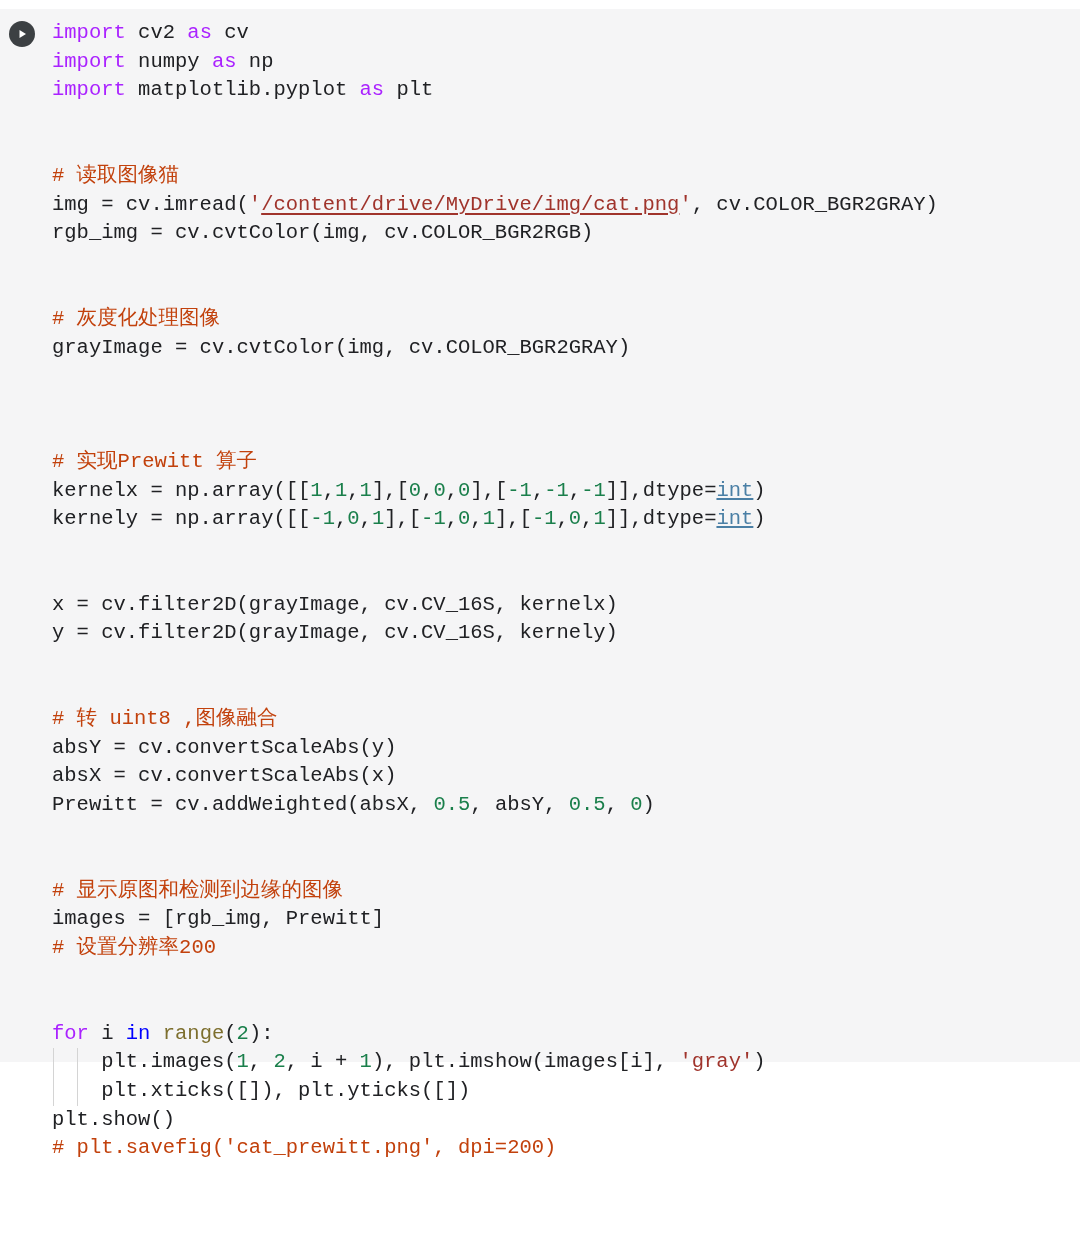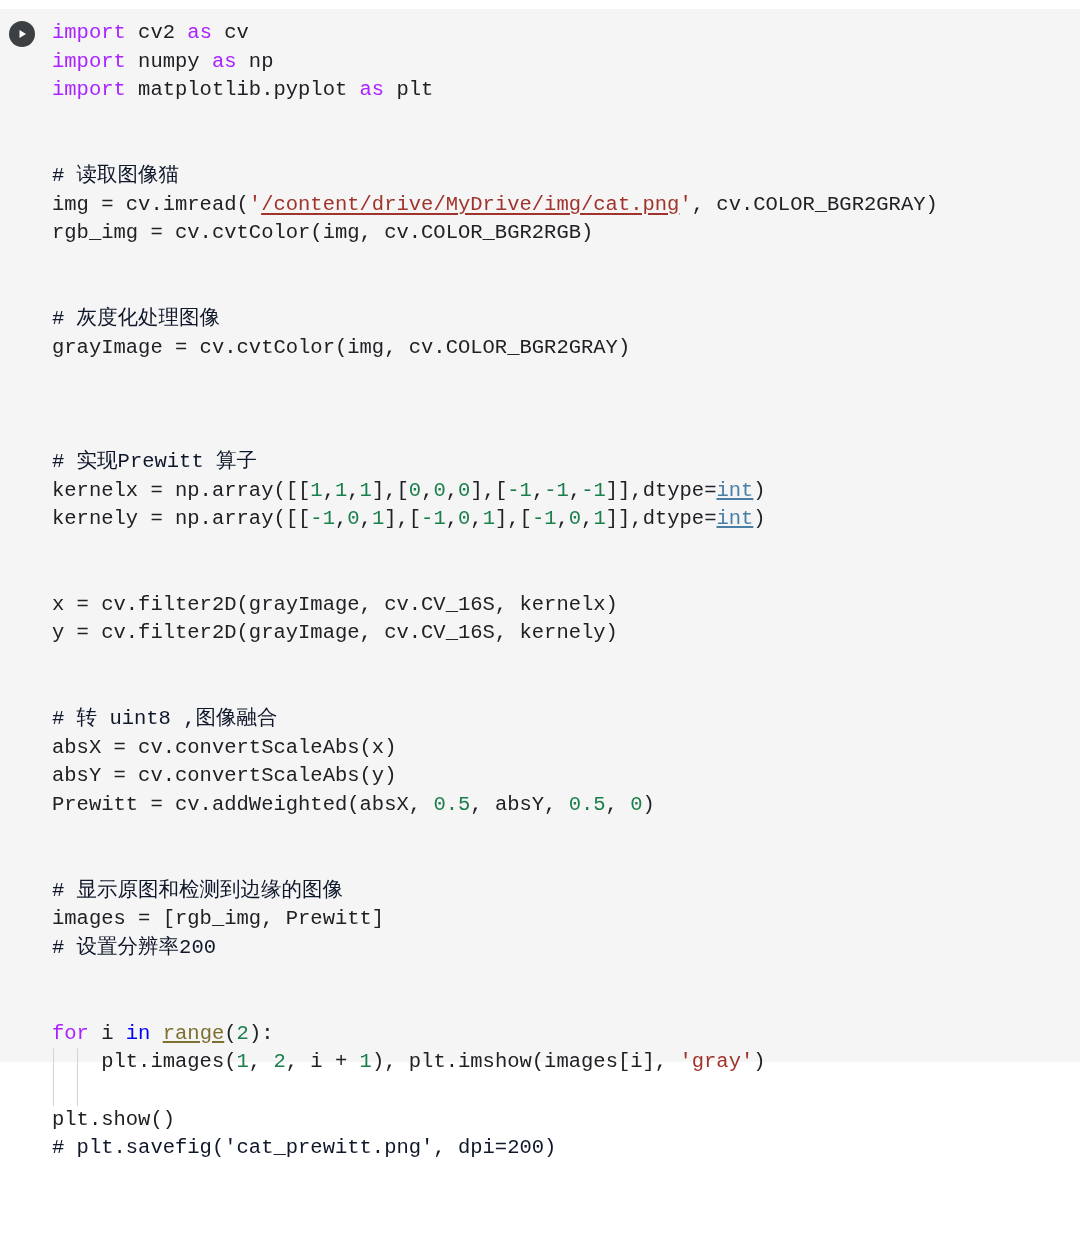--- a/index.html
+++ b/index.html
@@ -74,25 +74,25 @@
     height: 28.6px;
     background: #d4d4d4;
   }
   .guide.g1 { left: 1px; }
   .guide.g2 { left: 25px; }
 
   
   .kw      { color: #aa22ff; }            
   .kw2     { color: #0000ff; }            
   .bi      { color: #4a7fa5; text-decoration: underline; }            
-  .fn      { color: #7d6f2e; text-decoration: underline; }            
+  .fn      { color: #7d6f2e; }            
   .num     { color: #1a7f4b; }            
   .str     { color: #a0342c; }            
   .str-u   { color: #a0342c; text-decoration: underline; text-decoration-color: #a0342c; text-underline-offset: 3px; }
-  .cmt     { color: #0f172a; }            
+  .cmt     { color: #c2410c; }            
   .op      { color: #202124; }
 </style>
 </head>
 <body>
 
 <div id="notebook-cell">
 
   <div id="top-strip"></div>
 
   <div id="run-button">
@@ -122,30 +122,30 @@
       <div class="line"><span class="cmt"># 实现Prewitt 算子</span></div>
       <div class="line"><span class="op">kernelx = np.array([[</span><span class="num">1</span><span class="op">,</span><span class="num">1</span><span class="op">,</span><span class="num">1</span><span class="op">],[</span><span class="num">0</span><span class="op">,</span><span class="num">0</span><span class="op">,</span><span class="num">0</span><span class="op">],[</span><span class="num">-1</span><span class="op">,</span><span class="num">-1</span><span class="op">,</span><span class="num">-1</span><span class="op">]],dtype=</span><span class="bi">int</span><span class="op">)</span></div>
       <div class="line"><span class="op">kernely = np.array([[</span><span class="num">-1</span><span class="op">,</span><span class="num">0</span><span class="op">,</span><span class="num">1</span><span class="op">],[</span><span class="num">-1</span><span class="op">,</span><span class="num">0</span><span class="op">,</span><span class="num">1</span><span class="op">],[</span><span class="num">-1</span><span class="op">,</span><span class="num">0</span><span class="op">,</span><span class="num">1</span><span class="op">]],dtype=</span><span class="bi">int</span><span class="op">)</span></div>
       <div class="line">&nbsp;</div>
       <div class="line">&nbsp;</div>
       <div class="line"><span class="op">x = cv.filter2D(grayImage, cv.CV_16S, kernelx)</span></div>
       <div class="line"><span class="op">y = cv.filter2D(grayImage, cv.CV_16S, kernely)</span></div>
       <div class="line">&nbsp;</div>
       <div class="line">&nbsp;</div>
       <div class="line"><span class="cmt"># 转 uint8 ,图像融合</span></div>
+      <div class="line"><span class="op">absY = cv.convertScaleAbs(y)</span></div>
       <div class="line"><span class="op">absX = cv.convertScaleAbs(x)</span></div>
-      <div class="line"><span class="op">absY = cv.convertScaleAbs(y)</span></div>
       <div class="line"><span class="op">Prewitt = cv.addWeighted(absX, </span><span class="num">0.5</span><span class="op">, absY, </span><span class="num">0.5</span><span class="op">, </span><span class="num">0</span><span class="op">)</span></div>
       <div class="line">&nbsp;</div>
       <div class="line">&nbsp;</div>
       <div class="line"><span class="cmt"># 显示原图和检测到边缘的图像</span></div>
       <div class="line"><span class="op">images = [rgb_img, Prewitt]</span></div>
       <div class="line"><span class="cmt"># 设置分辨率200</span></div>
       <div class="line">&nbsp;</div>
       <div class="line">&nbsp;</div>
       <div class="line"><span class="kw">for</span><span class="op"> i </span><span class="kw2">in</span><span class="op"> </span><span class="fn">range</span><span class="op">(</span><span class="num">2</span><span class="op">):</span></div>
       <div class="line"><span class="guide g1"></span><span class="guide g2"></span><span class="op">    plt.images(</span><span class="num">1</span><span class="op">, </span><span class="num">2</span><span class="op">, i + </span><span class="num">1</span><span class="op">), plt.imshow(images[i], </span><span class="str">'gray'</span><span class="op">)</span></div>
-      <div class="line"><span class="guide g1"></span><span class="guide g2"></span></div>
+      <div class="line"><span class="guide g1"></span><span class="guide g2"></span><span class="op">    plt.xticks([]), plt.yticks([])</span></div>
       <div class="line"><span class="op">plt.show()</span></div>
       <div class="line"><span class="cmt"># plt.savefig('cat_prewitt.png', dpi=200)</span></div>
     </div>
 
 </div>
 
 </body></html>

